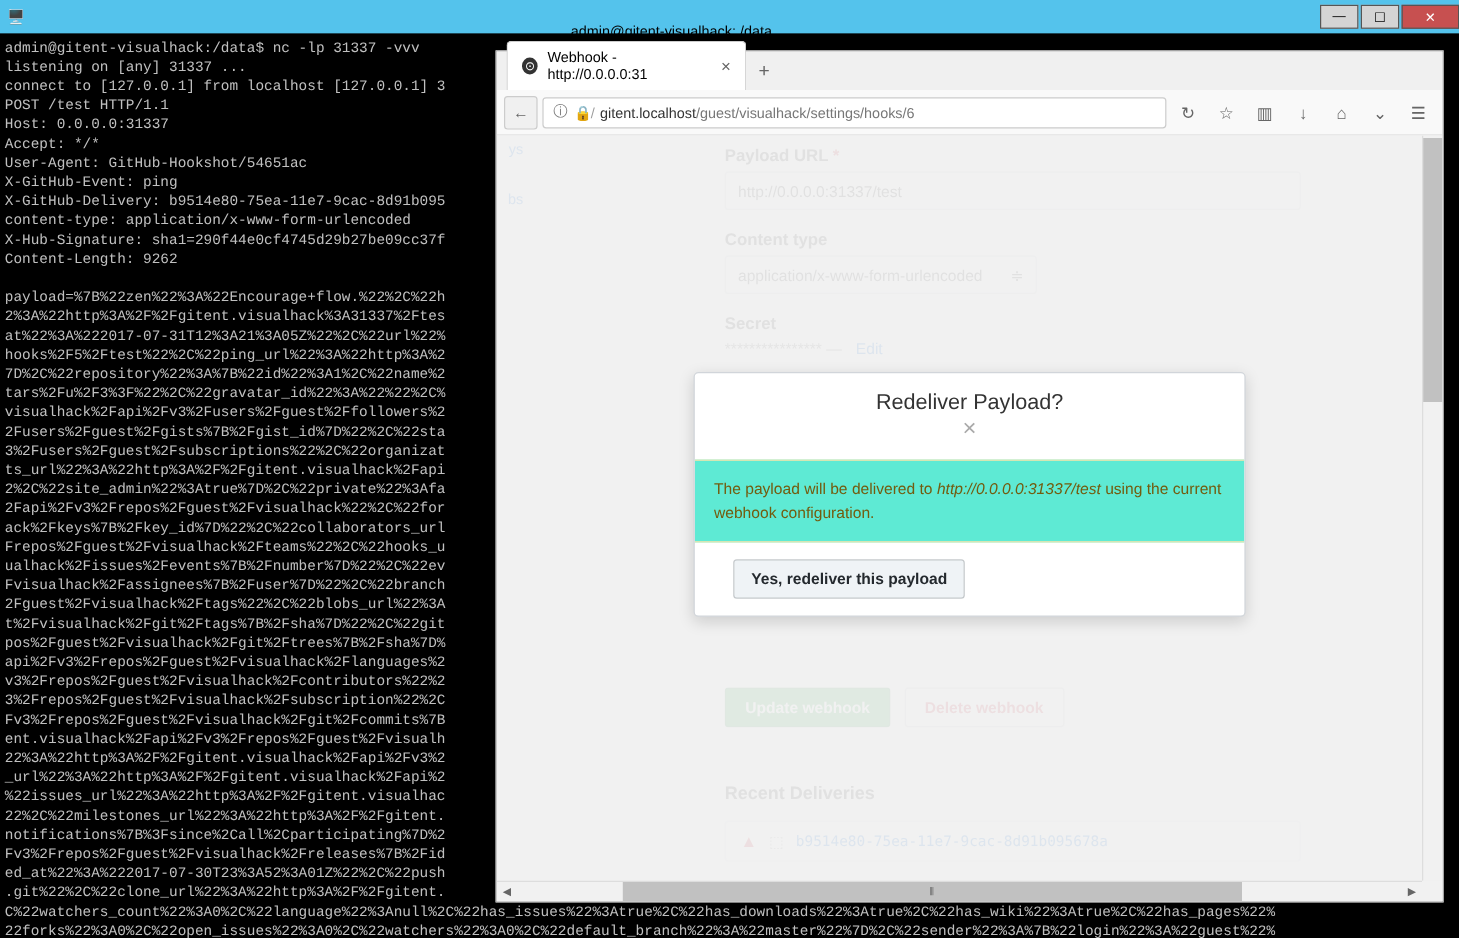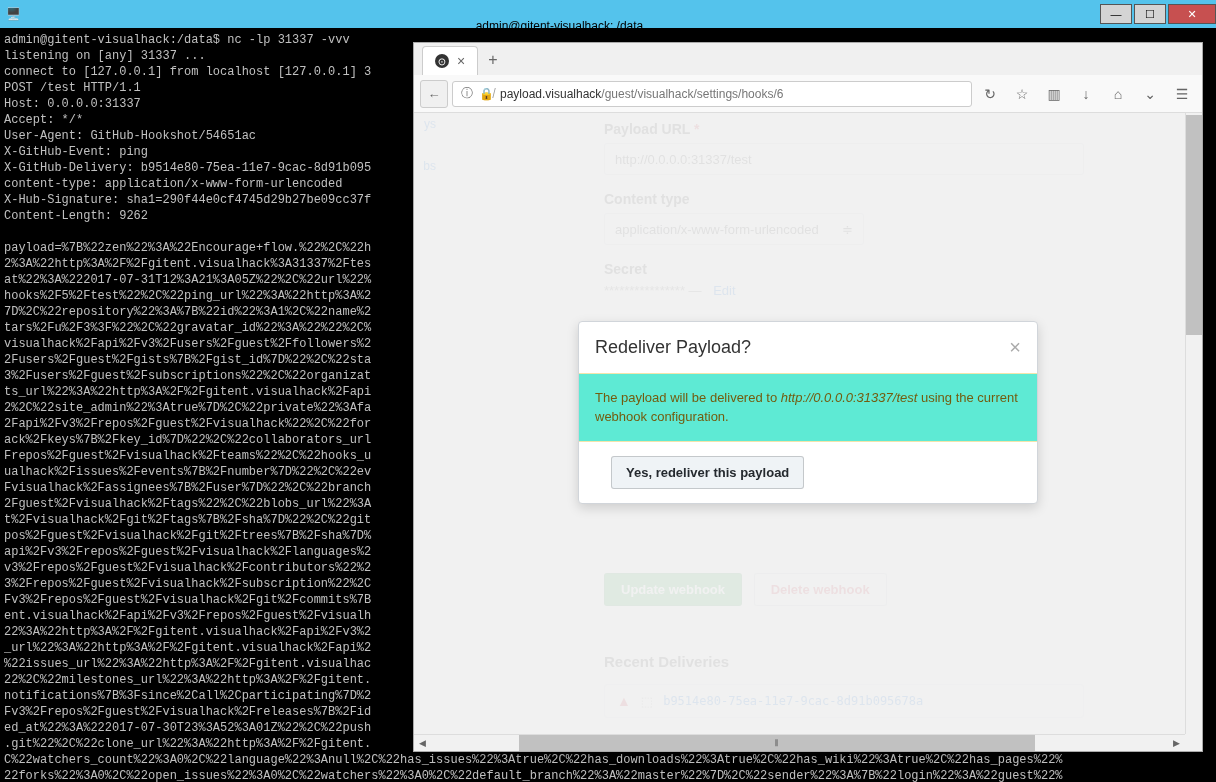--- a/index.html
+++ b/index.html
@@ -51,21 +51,21 @@
     .delivery-row { border: 1px solid #e1e4e8; border-radius: 3px; padding: 8px 12px; display: flex; align-items: center; gap: 10px; font-size: 12px; }
     .warn-icon { color: #cb2431; font-size: 14px; }
     .cube-icon { color: #999; font-size: 13px; }
     .delivery-id { color: #0366d6; font-family: monospace; }
     
     .action-buttons { position: absolute; top: 460px; left: 190px; }
     .recent-block { position: absolute; top: 540px; left: 190px; width: 480px; }
     
     .modal-overlay { position: absolute; inset: 0; display: flex; align-items: center; justify-content: center; }
     .modal { background: #fff; width: 460px; border: 1px solid #d1d5da; border-radius: 4px; box-shadow: 0 4px 12px rgba(0,0,0,0.15); overflow: hidden; margin-top: -40px; }
-    .modal-header { padding: 14px 16px; display: flex; justify-content: space-between; align-items: center; }
+    .modal-header { padding: 14px 16px; display: flex; justify-content: space-between; align-items: center; flex-direction: column; }
     .modal-title { font-size: 18px; font-weight: 400; color: #333; }
     .modal-close { color: #aaa; font-size: 20px; }
     .modal-body { background: #5eead4; border-top: 1px solid #f3e5ab; border-bottom: 1px solid #f3e5ab; padding: 14px 16px; color: #735c0f; font-size: 13px; line-height: 1.5; }
     .modal-body em { font-style: italic; }
     .modal-footer { padding: 14px 32px; }
     .btn-default { background: #eff3f6; color: #24292e; border: 1px solid rgba(27,31,35,0.2); padding: 8px 14px; border-radius: 3px; font-size: 13px; font-weight: 600; }
     
     .vscroll { position: absolute; right: 0; top: 0; width: 17px; height: calc(100% - 17px); background: #f1f1f1; border-left: 1px solid #ddd; }
     .vscroll-thumb { width: 100%; height: 220px; background: #c1c1c1; position: absolute; top: 2px; }
     .hscroll { position: absolute; bottom: 0; left: 0; right: 17px; height: 17px; background: #f1f1f1; border-top: 1px solid #ddd; display: flex; align-items: center; }
@@ -132,31 +132,32 @@
 Fv3%2Frepos%2Fguest%2Fvisualhack%2Freleases%7B%2Fid
 ed_at%22%3A%222017-07-30T23%3A52%3A01Z%22%2C%22push
 .git%22%2C%22clone_url%22%3A%22http%3A%2F%2Fgitent.
 C%22watchers_count%22%3A0%2C%22language%22%3Anull%2C%22has_issues%22%3Atrue%2C%22has_downloads%22%3Atrue%2C%22has_wiki%22%3Atrue%2C%22has_pages%22%
 22forks%22%3A0%2C%22open_issues%22%3A0%2C%22watchers%22%3A0%2C%22default_branch%22%3A%22master%22%7D%2C%22sender%22%3A%7B%22login%22%3A%22guest%22%</div>
 
 <div class="browser-window">
   <div class="browser-tabs">
     <div class="browser-tab">
       <span class="tab-favicon">⊙</span>
+      <span>Webhook - http://0.0.0.0:31</span>
       <span class="tab-close">×</span>
     </div>
     <div class="tab-new">+</div>
   </div>
 
   <div class="browser-addr">
     <div class="nav-btn">←</div>
     <div class="addr-input">
       <span>ⓘ</span>
       <span class="addr-crossed">🔒̸</span>
-      <span><span class="addr-host">payload.visualhack</span><span>/guest/visualhack/settings/hooks/6</span></span>
+      <span><span class="addr-host">gitent.localhost</span><span>/guest/visualhack/settings/hooks/6</span></span>
     </div>
     <div class="tb-icon">↻</div>
     <div class="tb-icon">☆</div>
     <div class="tb-icon">▥</div>
     <div class="tb-icon">↓</div>
     <div class="tb-icon">⌂</div>
     <div class="tb-icon">⌄</div>
     <div class="tb-icon">☰</div>
   </div>
 

